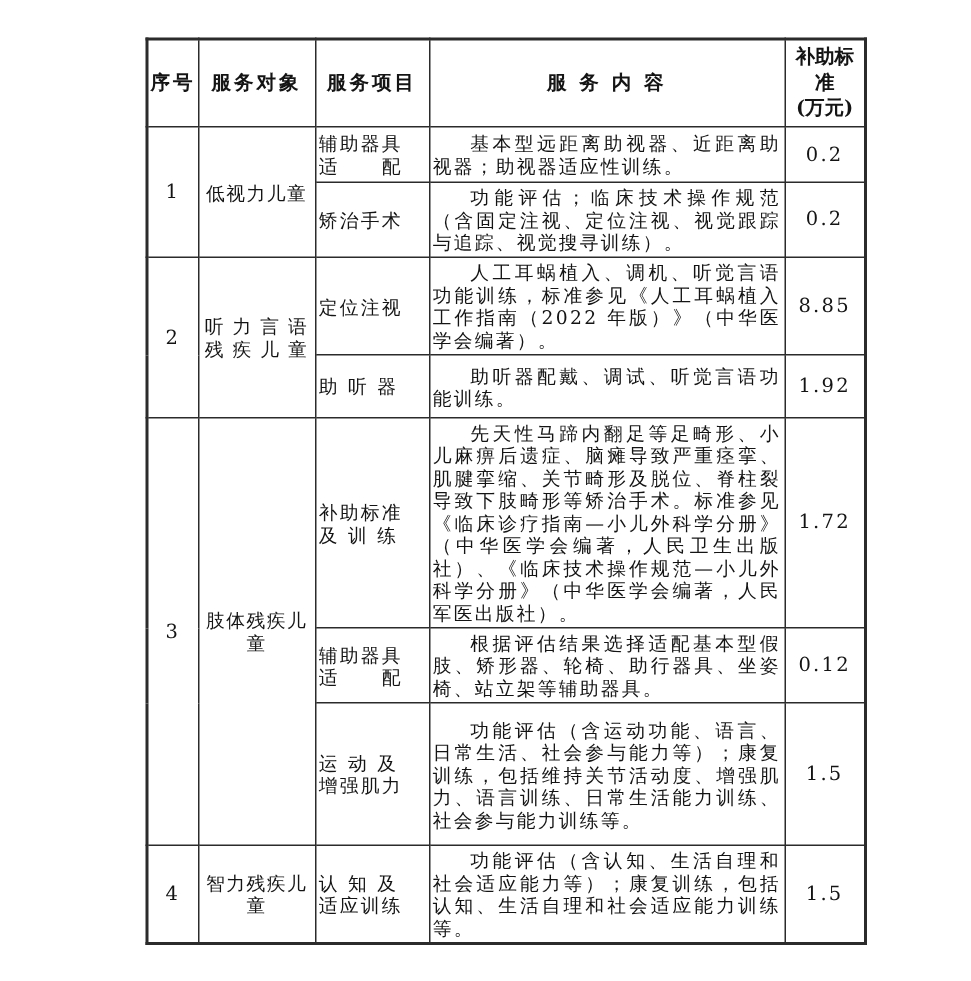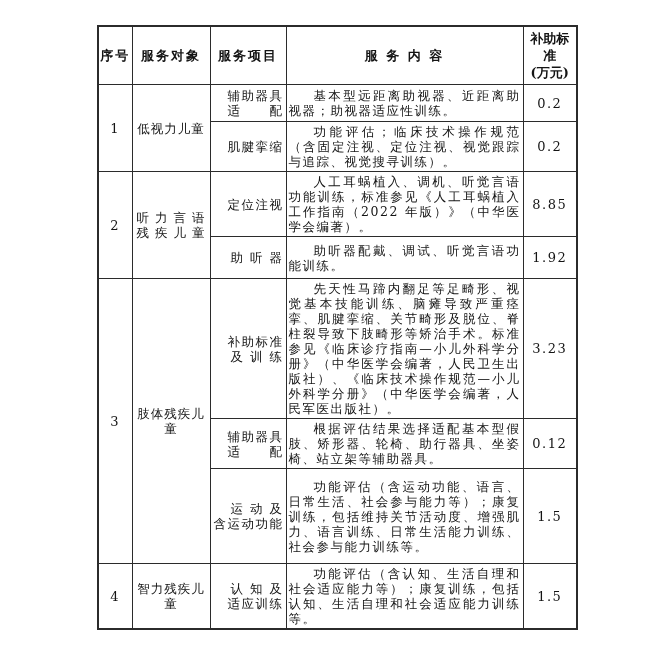--- a/index.html
+++ b/index.html
@@ -28,21 +28,21 @@
     padding:2px 2px;vertical-align:middle;
     overflow:hidden;
   }
   th{
     font-size:13px;font-weight:bold;text-align:center;
     letter-spacing:2px;padding:3px 1px;line-height:17px;
   }
   .pre{white-space:pre-line;}
   .num{text-align:center;font-size:13px;}
   .target{letter-spacing:1px;}
-  .proj{text-align:right;}
+  .proj{text-align:left;}
   .content{text-align:justify;text-indent:2em;margin-top:14px;}
   .subsidy{text-align:center;letter-spacing:1.5px;font-size:13px;margin-left:12px;}
   tr.h-hdr{height:42px;}
   tr.h-1a{height:37px;}
   tr.h-1b{height:46px;}
   tr.h-2a{height:47px;}
   tr.h-2b{height:42px;}
   tr.h-3a{height:118px;}
   tr.h-3b{height:49px;}
   tr.h-3c{height:95px;}
@@ -76,21 +76,21 @@
 
       <tr class="h-1a">
         <td class="num" rowspan="2">1</td>
         <td class="target pre" rowspan="2">低视力儿童</td>
         <td class="proj pre">辅助器具
 适　　配</td>
         <td class="content">基本型远距离助视器、近距离助视器；助视器适应性训练。</td>
         <td class="subsidy">0.2</td>
       </tr>
       <tr class="h-1b">
-        <td class="proj pre">肌腱挛缩</td>
+        <td class="proj pre">矫治手术</td>
         <td class="content">功能评估；临床技术操作规范（含固定注视、定位注视、视觉跟踪与追踪、视觉搜寻训练）。</td>
         <td class="subsidy">0.2</td>
       </tr>
 
       <tr class="h-2a">
         <td class="num" rowspan="2">2</td>
         <td class="target pre" rowspan="2">听 力 言 语
 残 疾 儿 童</td>
         <td class="proj pre">定位注视</td>
         <td class="content">人工耳蜗植入、调机、听觉言语功能训练，标准参见《人工耳蜗植入工作指南（2022 年版）》（中华医学会编著）。</td>
@@ -100,32 +100,32 @@
         <td class="proj pre">助 听 器</td>
         <td class="content">助听器配戴、调试、听觉言语功能训练。</td>
         <td class="subsidy">1.92</td>
       </tr>
 
       <tr class="h-3a">
         <td class="num" rowspan="3">3</td>
         <td class="target pre" rowspan="3">肢体残疾儿童</td>
         <td class="proj pre">补助标准
 及 训 练</td>
-        <td class="content">先天性马蹄内翻足等足畸形、视觉基本技能训练、脑瘫导致严重痉挛、肌腱挛缩、关节畸形及脱位、脊柱裂导致下肢畸形等矫治手术。标准参见《临床诊疗指南—小儿外科学分册》（中华医学会编著，人民卫生出版社）、《临床技术操作规范—小儿外科学分册》（中华医学会编著，人民军医出版社）。</td>
-        <td class="subsidy">3.23</td>
+        <td class="content">先天性马蹄内翻足等足畸形、小儿麻痹后遗症、脑瘫导致严重痉挛、肌腱挛缩、关节畸形及脱位、脊柱裂导致下肢畸形等矫治手术。标准参见《临床诊疗指南—小儿外科学分册》（中华医学会编著，人民卫生出版社）、《临床技术操作规范—小儿外科学分册》（中华医学会编著，人民军医出版社）。</td>
+        <td class="subsidy">1.72</td>
       </tr>
       <tr class="h-3b">
         <td class="proj pre">辅助器具
 适　　配</td>
         <td class="content">根据评估结果选择适配基本型假肢、矫形器、轮椅、助行器具、坐姿椅、站立架等辅助器具。</td>
         <td class="subsidy">0.12</td>
       </tr>
       <tr class="h-3c">
         <td class="proj pre">运 动 及
-含运动功能</td>
+增强肌力</td>
         <td class="content">功能评估（含运动功能、语言、日常生活、社会参与能力等）；康复训练，包括维持关节活动度、增强肌力、语言训练、日常生活能力训练、社会参与能力训练等。</td>
         <td class="subsidy">1.5</td>
       </tr>
 
       <tr class="h-4">
         <td class="num">4</td>
         <td class="target pre">智力残疾儿童</td>
         <td class="proj pre">认 知 及
 适应训练</td>
         <td class="content">功能评估（含认知、生活自理和社会适应能力等）；康复训练，包括认知、生活自理和社会适应能力训练等。</td>

